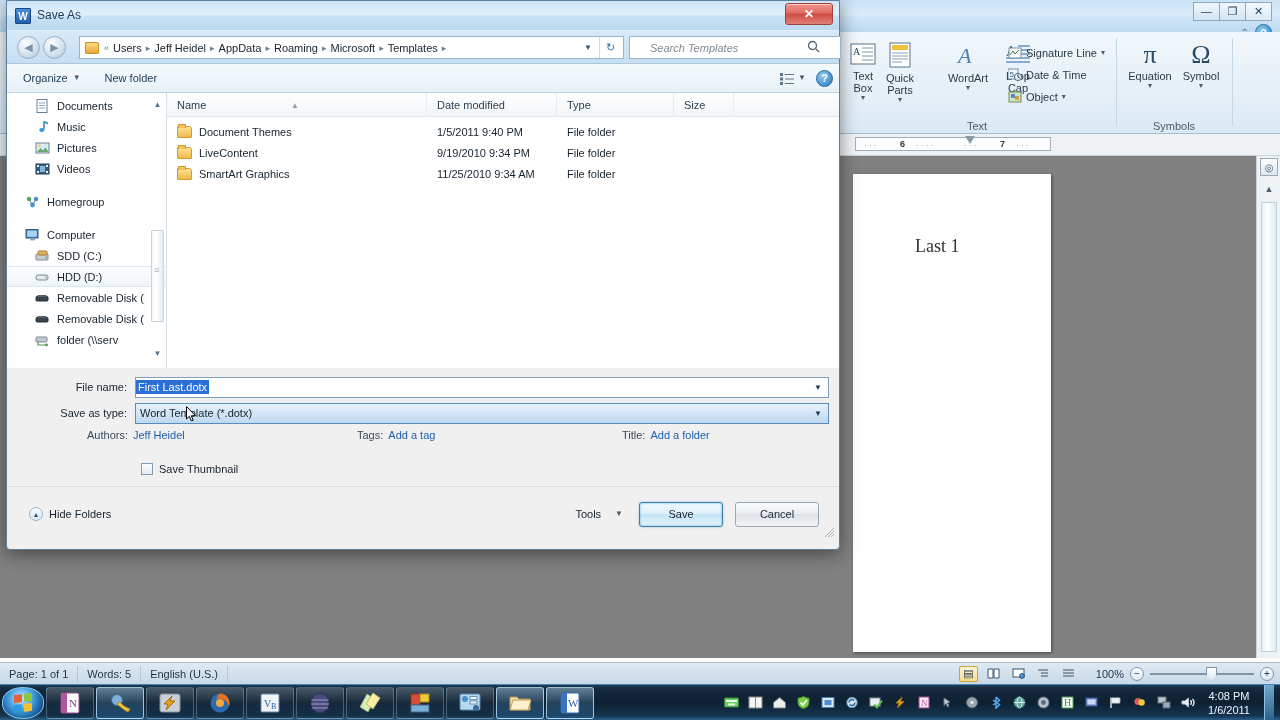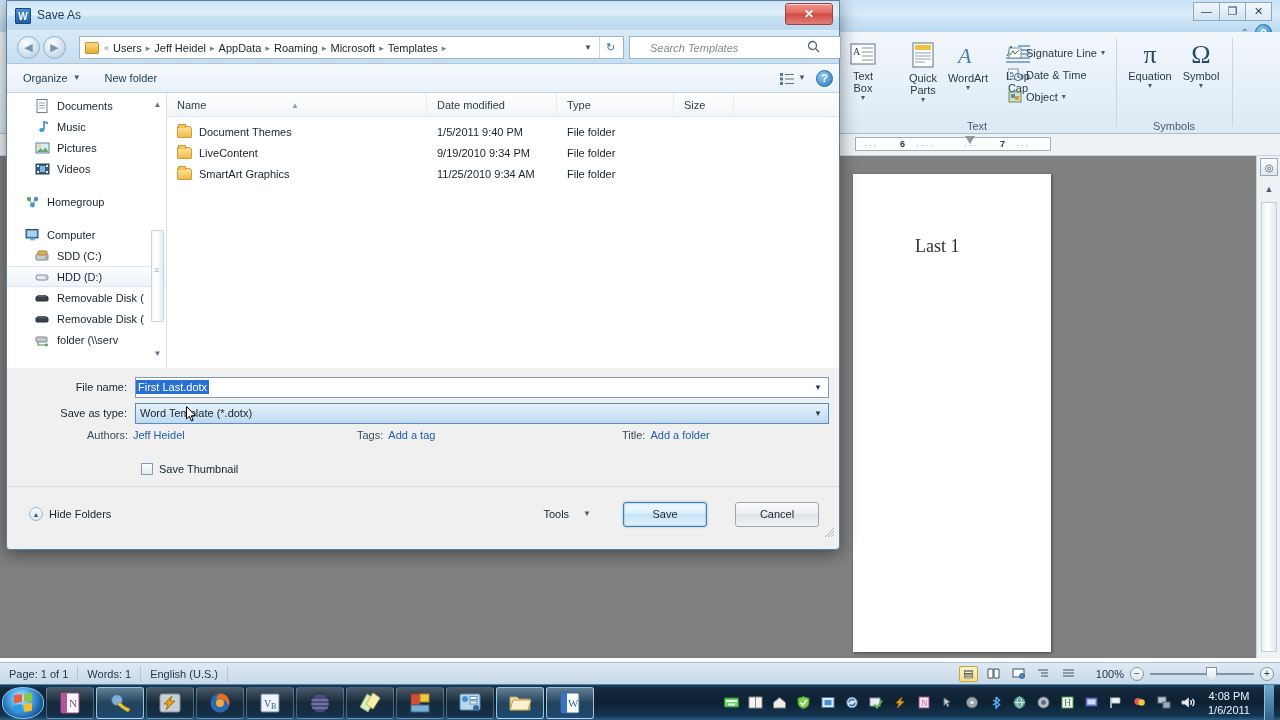--- a/index.html
+++ b/index.html
@@ -367,21 +367,21 @@
     position: relative; height: 55px;
     background: #f0f0f0; border-top: 1px solid #dcdcdc;
     display: flex; align-items: center;
   }
   .hide-folders { display: flex; align-items: center; gap: 6px; margin-left: 22px; font-size: 11px; color: #17232e; }
   .hf-circle {
     width: 14px; height: 14px; border-radius: 50%;
     background: linear-gradient(to bottom,#f6fafd,#dde8f1); border: 1px solid #9db4c7;
     display: flex; align-items: center; justify-content: center; font-size: 7px; color: #3c5468;
   }
-  .footer-right { position: absolute; right: 20px; display: flex; align-items: center; gap: 28px; margin-left: 41px; }
+  .footer-right { position: absolute; right: 20px; display: flex; align-items: center; gap: 12px; margin-left: 41px; }
   .tools-btn { display: flex; align-items: center; gap: 14px; font-size: 11px; color: #17232e; padding: 0 4px; }
   .btn {
     width: 84px; height: 25px; border-radius: 3px;
     font-size: 11px; color: #17232e;
     display: flex; align-items: center; justify-content: center;
   }
   .btn.default {
     border: 1px solid #3c7fb1;
     background: linear-gradient(to bottom,#f0fafe 0%,#deeffa 45%,#c5e3f6 50%,#e3f3fc 100%);
     box-shadow: 0 0 2px rgba(60,140,200,.8) inset, 0 0 2px rgba(60,140,200,.6);
@@ -430,21 +430,21 @@
                 <line x1="12" y1="6" x2="23" y2="6" stroke="#7a93a6"></line>
                 <line x1="12" y1="10" x2="23" y2="10" stroke="#7a93a6"></line>
                 <line x1="12" y1="14" x2="23" y2="14" stroke="#7a93a6"></line>
                 <line x1="12" y1="18" x2="23" y2="18" stroke="#7a93a6"></line>
               </svg>
           </span>
           <span class="cap">Text</span>
           <span class="cap">Box</span>
           <span class="caret">▾</span>
         </div>
-        <div class="rbtn" style="left:66px; top:10px; width:50px;text-align:center;">
+        <div class="rbtn" style="left:43px; top:10px; width:50px;text-align:center;">
           <span class="ico">
             <svg width="24" height="26" viewBox="0 0 24 26">
                 <rect x="2" y="1" width="20" height="24" fill="#fff" stroke="#5b7488"></rect>
                 <rect x="4" y="3" width="16" height="5" fill="#f0c040"></rect>
                 <line x1="4" y1="11" x2="20" y2="11" stroke="#8aa0b2"></line>
                 <line x1="4" y1="14" x2="20" y2="14" stroke="#8aa0b2"></line>
                 <line x1="4" y1="17" x2="20" y2="17" stroke="#8aa0b2"></line>
                 <line x1="4" y1="20" x2="14" y2="20" stroke="#8aa0b2"></line>
               </svg>
           </span>
@@ -543,21 +543,21 @@
     </div>
 
     <div class="vscroll-col">
       <div class="vs-icon" style="top:2px;">◎</div>
       <div class="vs-arrow" style="top:26px;">▲</div>
       <div class="vs-track"></div>
     </div>
 
     <div class="statusbar">
       <div class="sb-item">Page: 1 of 1</div>
-      <div class="sb-item">Words: 1</div>
+      <div class="sb-item">Words: 5</div>
       <div class="sb-item">English (U.S.)</div>
       <div class="sb-right">
         <div class="vbtn active">▤</div>
         <div class="vbtn">
           <svg width="13" height="11" viewBox="0 0 13 11">
               <path d="M1 1h5v9H1z" fill="#fff" stroke="#3a5568"></path>
               <path d="M7 1h5v9H7z" fill="#fff" stroke="#3a5568"></path>
             </svg>
         </div>
         <div class="vbtn">

